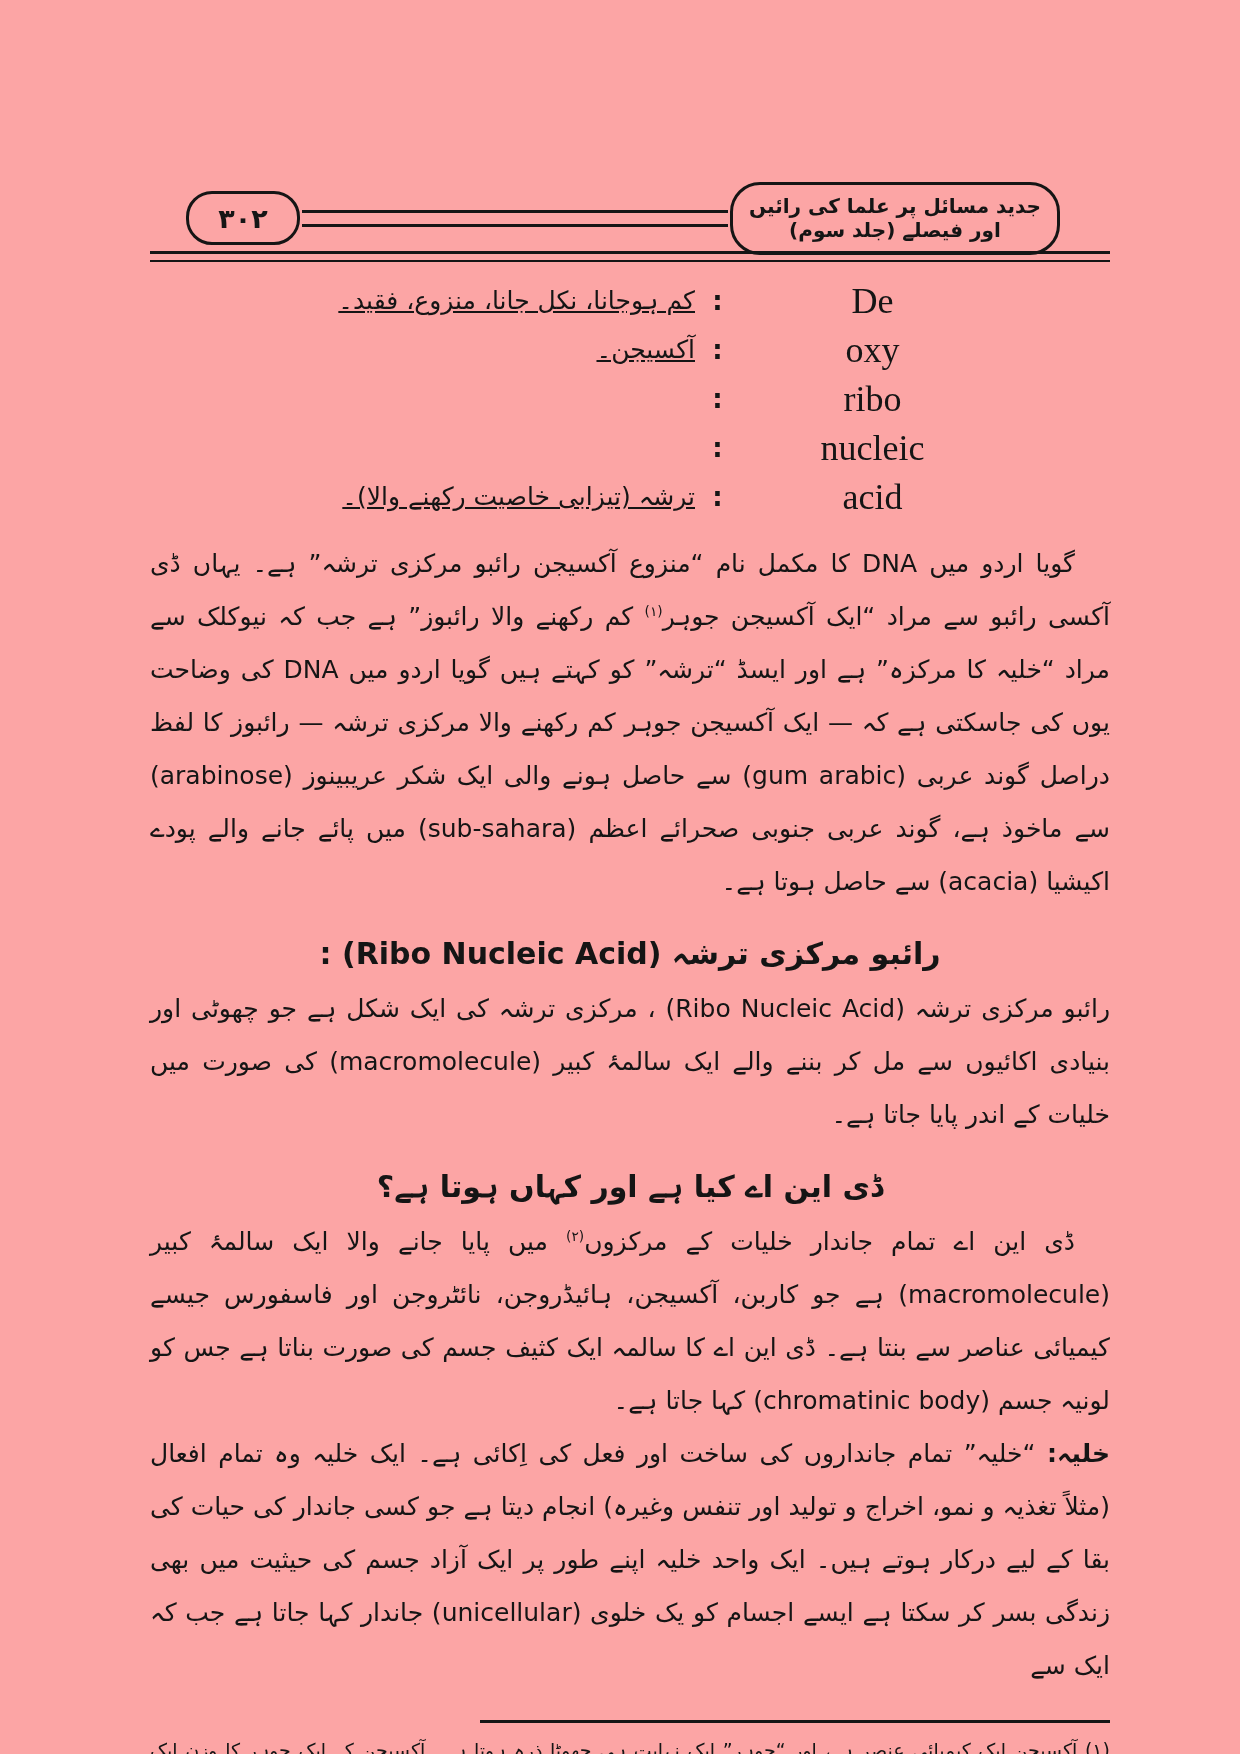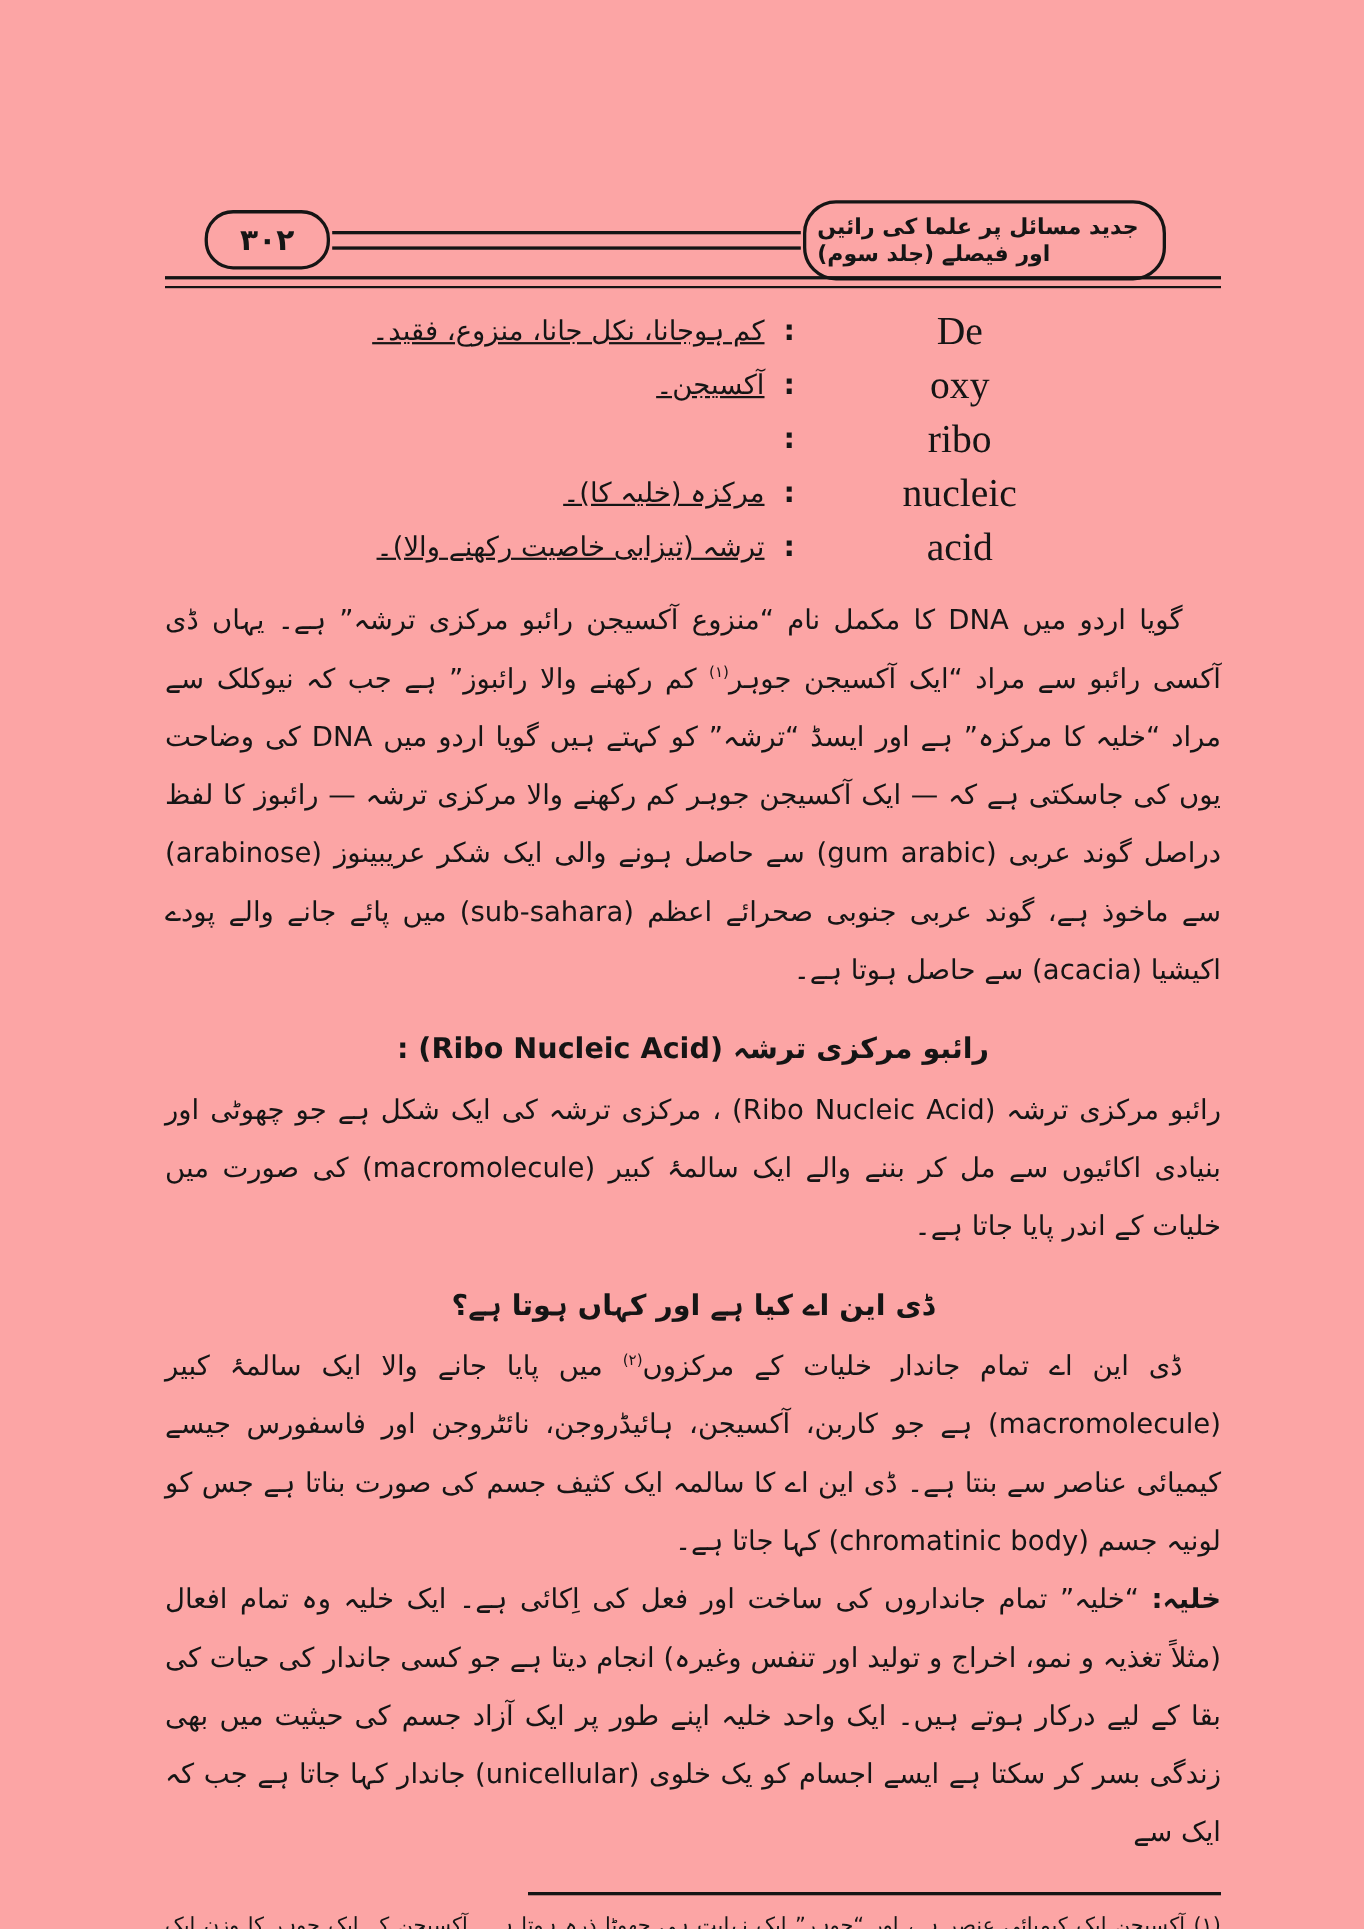--- a/index.html
+++ b/index.html
@@ -16,39 +16,39 @@
     border:3px solid #151515; border-radius:26px;
     display:flex; align-items:center; justify-content:center;
     font-size:27px; font-weight:bold;
   }
   .header-line { flex:1 1 auto; height:11px; margin:0 2px;
     border-top:3.5px solid #151515; border-bottom:3.5px solid #151515; }
   .title-pill {
     width:330px; height:73px; margin-right:50px; flex:0 0 auto;
     border:3px solid #151515; border-radius:30px;
     display:flex; align-items:center; justify-content:center;
-    font-size:20px; font-weight:bold; direction:rtl; text-align:left;
+    font-size:20px; font-weight:bold; direction:rtl; text-align:center;
     padding:0 10px; box-sizing:border-box;
   }
   .top-rule { margin-top:5px; height:6px;
     border-top:3.5px solid #151515; border-bottom:2px solid #151515; }
   
   .content { direction:rtl; }
   .definitions { margin-top:14px; }
   .def-row { display:flex; align-items:center; height:49px; direction:rtl; }
   .def-spacer { flex:0 0 105px; }
   .def-term { flex:0 0 265px; text-align:center; direction:ltr;
     font-family:"Liberation Serif", serif; font-size:36px; }
   .def-colon { flex:0 0 45px; text-align:center; font-size:26px; font-weight:bold; }
   .def-meaning { flex:1 1 auto; text-align:right; font-size:25px;text-decoration:underline; }
   .body-par { margin:0; font-size:25px; line-height:53px; text-align:justify; }
   .body-par.indent { text-indent:35px; }
   .body-par sup { font-size:0.55em; line-height:0; vertical-align:super; }
   .lead { font-weight:bold; }
-  h2.sect { margin:24px 0 6px; font-size:26px; font-weight:bold;
+  h2.sect { margin:24px 0 6px; font-size:30px; font-weight:bold;
     text-align:center; line-height:44px; }
   .mt16 { margin-top:16px; }
   .mt20 { margin-top:20px; }
   
   .footnote-sep { width:630px; margin:28px 0 10px auto;
     border:0; border-top:3px solid #151515; }
   .footnotes p { margin:0; font-size:19px; line-height:35px; text-align:justify; }
 </style>
 </head>
 <body>
@@ -84,21 +84,20 @@
       </div>
       <div class="def-row">
         <div class="def-spacer"></div>
         <div class="def-term">ribo</div>
         <div class="def-colon">:</div>
       </div>
       <div class="def-row">
         <div class="def-spacer"></div>
         <div class="def-term">nucleic</div>
         <div class="def-colon">:</div>
-        <div class="def-meaning">مرکزہ (خلیہ کا)۔</div>
       </div>
       <div class="def-row">
         <div class="def-spacer"></div>
         <div class="def-term">acid</div>
         <div class="def-colon">:</div>
         <div class="def-meaning">ترشہ (تیزابی خاصیت رکھنے والا)۔</div>
       </div>
     </section>
 
     <p class="body-par indent mt16"><span>گویا اردو میں DNA کا مکمل نام “منزوع آکسیجن رائبو مرکزی ترشہ” ہے۔ یہاں ڈی آکسی رائبو سے مراد “ایک آکسیجن جوہر</span><sup>(۱)</sup><span> کم رکھنے والا رائبوز” ہے جب کہ نیوکلک سے مراد “خلیہ کا مرکزہ” ہے اور ایسڈ “ترشہ” کو کہتے ہیں گویا اردو میں DNA کی وضاحت یوں کی جاسکتی ہے کہ — ایک آکسیجن جوہر کم رکھنے والا مرکزی ترشہ — رائبوز کا لفظ دراصل گوند عربی (gum arabic) سے حاصل ہونے والی ایک شکر عریبینوز (arabinose) سے ماخوذ ہے، گوند عربی جنوبی صحرائے اعظم (sub-sahara) میں پائے جانے والے پودے اکیشیا (acacia) سے حاصل ہوتا ہے۔</span></p>

